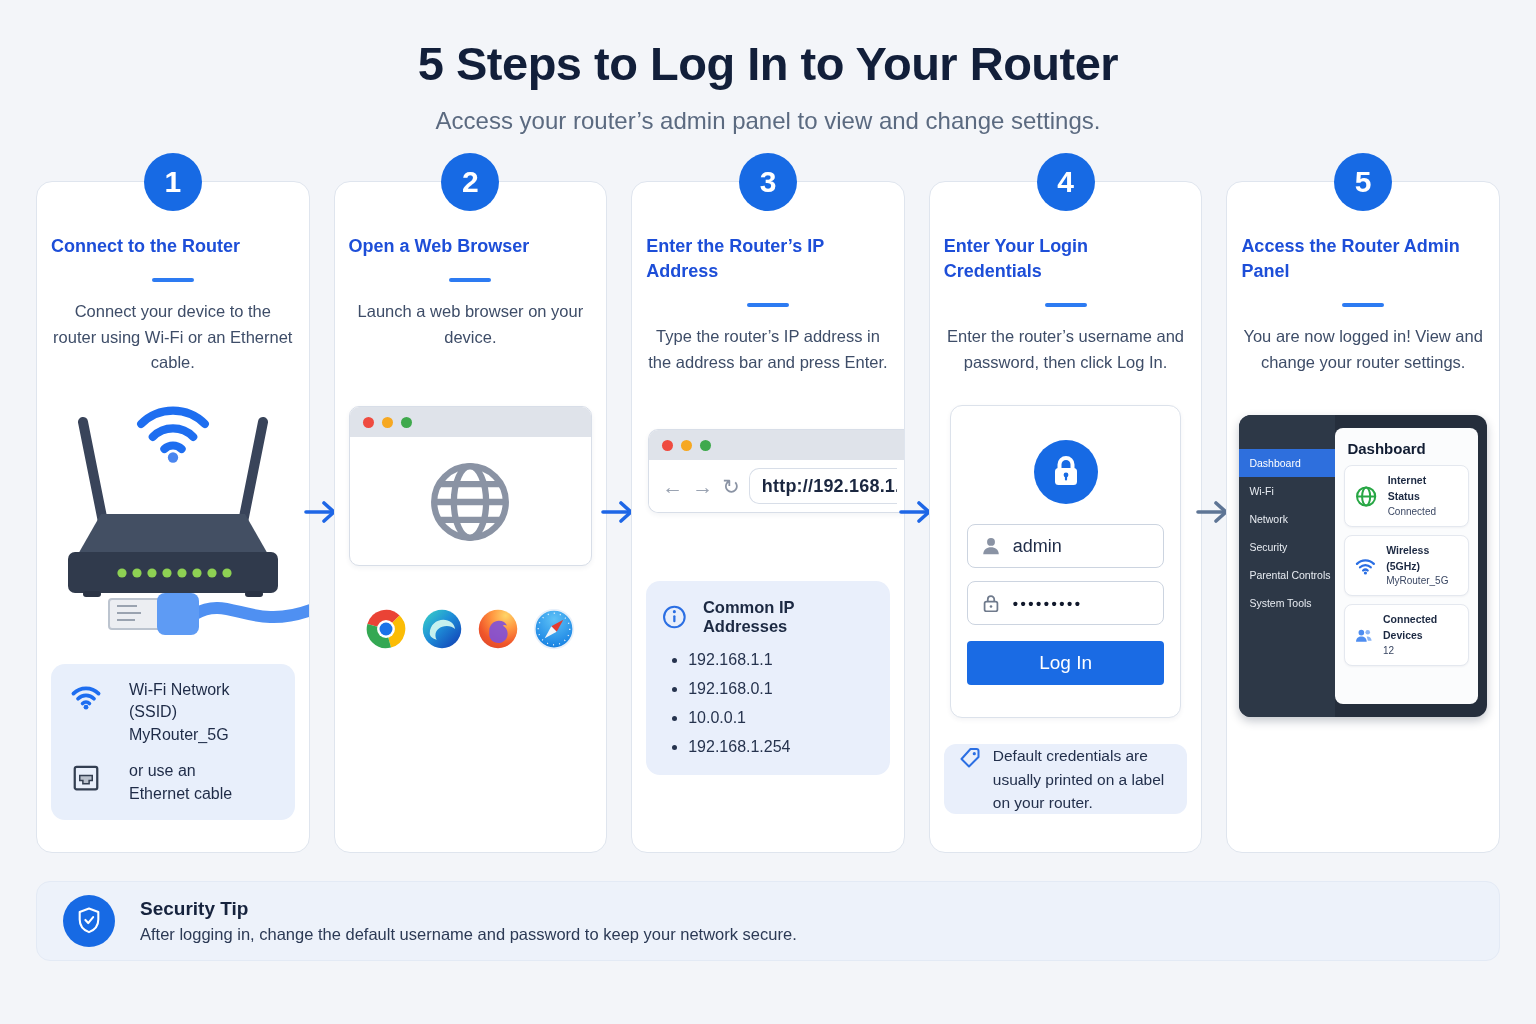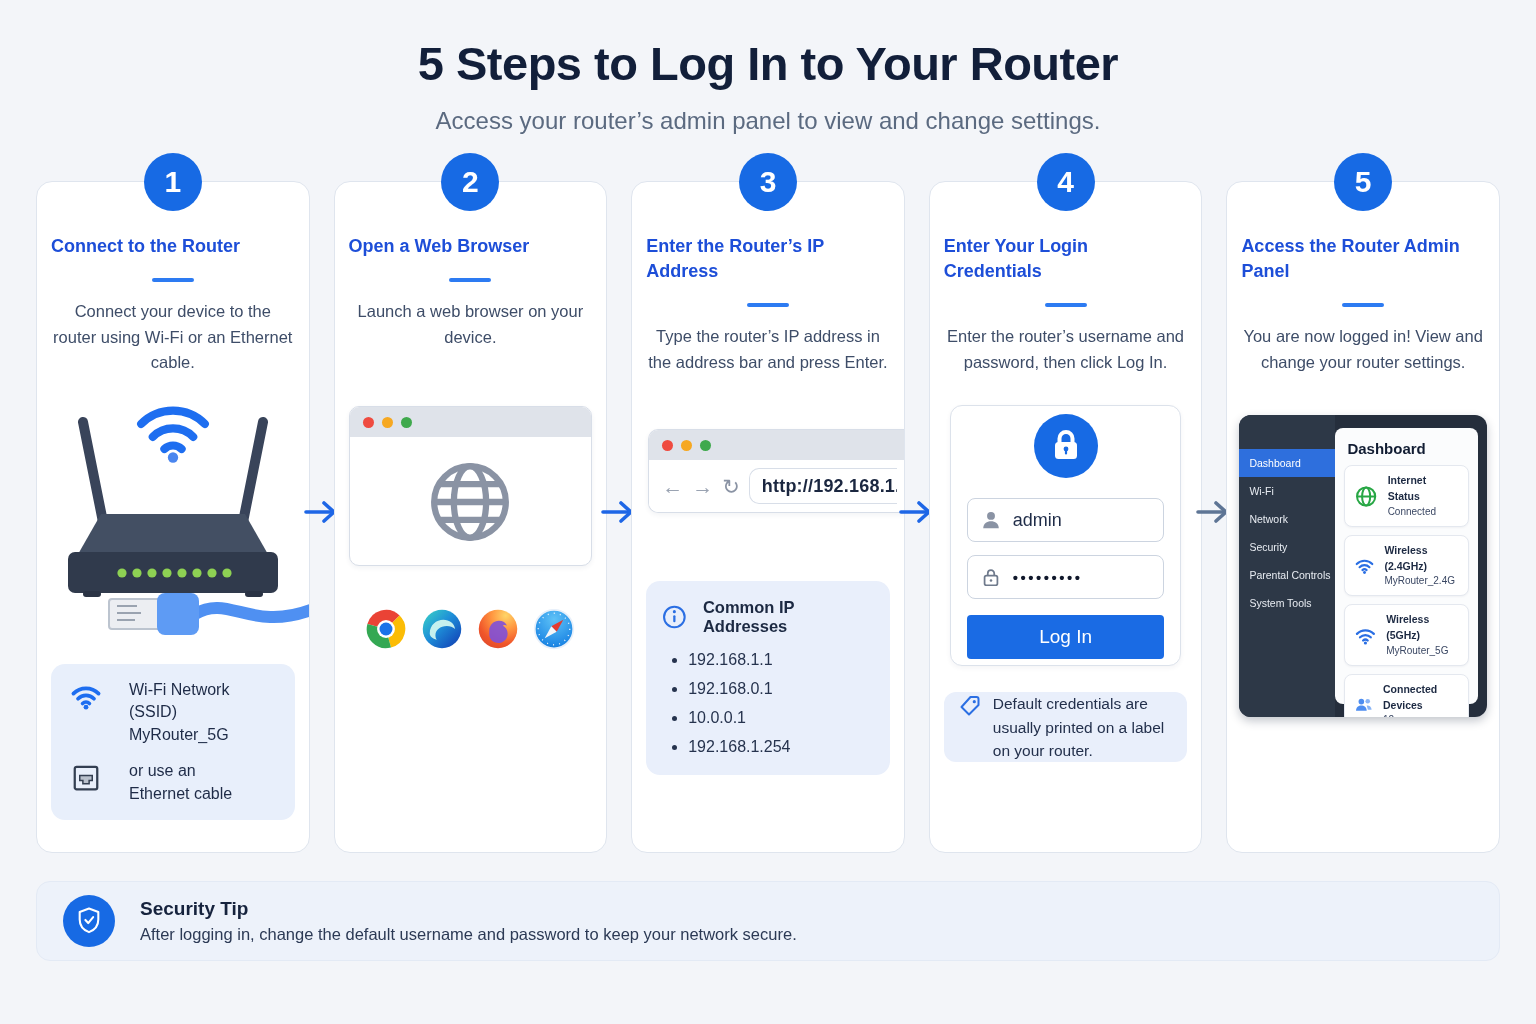--- a/index.html
+++ b/index.html
@@ -79,21 +79,21 @@
   }
   .ip-box { background:#e9effb; border-radius:14px; margin-top:68px; padding:17px 16px 14px 16px; }
   .ip-title-row { display:flex; align-items:center; gap:16px; }
   .ip-title { font-size:16.5px; font-weight:800; color:#1c2942; }
   .ip-list { list-style:disc; margin:10px 0 0 26px; }
   .ip-list li { font-size:16px; color:#26334e; line-height:1.8; }
 
   
   .login-panel {
     margin:30px 6px 0 6px; background:#fff; border:1.5px solid #dce2eb; border-radius:12px;
-    padding:6px 16px; box-shadow:0 2px 5px rgba(30,45,80,0.05);
+    padding:32px 16px; box-shadow:0 2px 5px rgba(30,45,80,0.05);
   }
   .lock-circle {
     width:64px; height:64px; border-radius:50%; background:#176ae4;
     margin:2px auto 0 auto; display:flex; align-items:center; justify-content:center;
   }
   .inp {
     display:flex; align-items:center; gap:11px; height:44px;
     border:1.5px solid #ccd4e0; border-radius:8px; padding:0 12px; background:#fff;
   }
   .inp.user { margin-top:20px; }
@@ -432,32 +432,20 @@
               <circle cx="12" cy="12" r="9" fill="none" stroke="#28a745" stroke-width="2"></circle>
               <ellipse cx="12" cy="12" rx="4" ry="9" fill="none" stroke="#28a745" stroke-width="2"></ellipse>
               <line x1="3" y1="12" x2="21" y2="12" stroke="#28a745" stroke-width="2"></line>
             </svg>
             <div>
               <div class="wt">Internet Status</div>
               <div class="wv">Connected</div>
             </div>
           </div>
 
-          <div class="widget">
-            <svg width="25" height="21" viewBox="0 0 100 78">
-              <path d="M13 32 A 52 52 0 0 1 87 32" stroke="#2b6fe3" stroke-width="10" fill="none" stroke-linecap="round"></path>
-              <path d="M26.5 47 A 33 33 0 0 1 73.5 47" stroke="#2b6fe3" stroke-width="10" fill="none" stroke-linecap="round"></path>
-              <path d="M40 61 A 14.5 14.5 0 0 1 60 61" stroke="#2b6fe3" stroke-width="10" fill="none" stroke-linecap="round"></path>
-              <circle cx="50" cy="72" r="7" fill="#2b6fe3"></circle>
-            </svg>
-            <div>
-              <div class="wt">Wireless (2.4GHz)</div>
-              <div class="wv">MyRouter_2.4G</div>
-            </div>
-          </div>
 
           <div class="widget">
             <svg width="25" height="21" viewBox="0 0 100 78">
               <path d="M13 32 A 52 52 0 0 1 87 32" stroke="#2b6fe3" stroke-width="10" fill="none" stroke-linecap="round"></path>
               <path d="M26.5 47 A 33 33 0 0 1 73.5 47" stroke="#2b6fe3" stroke-width="10" fill="none" stroke-linecap="round"></path>
               <path d="M40 61 A 14.5 14.5 0 0 1 60 61" stroke="#2b6fe3" stroke-width="10" fill="none" stroke-linecap="round"></path>
               <circle cx="50" cy="72" r="7" fill="#2b6fe3"></circle>
             </svg>
             <div>
               <div class="wt">Wireless (5GHz)</div>

